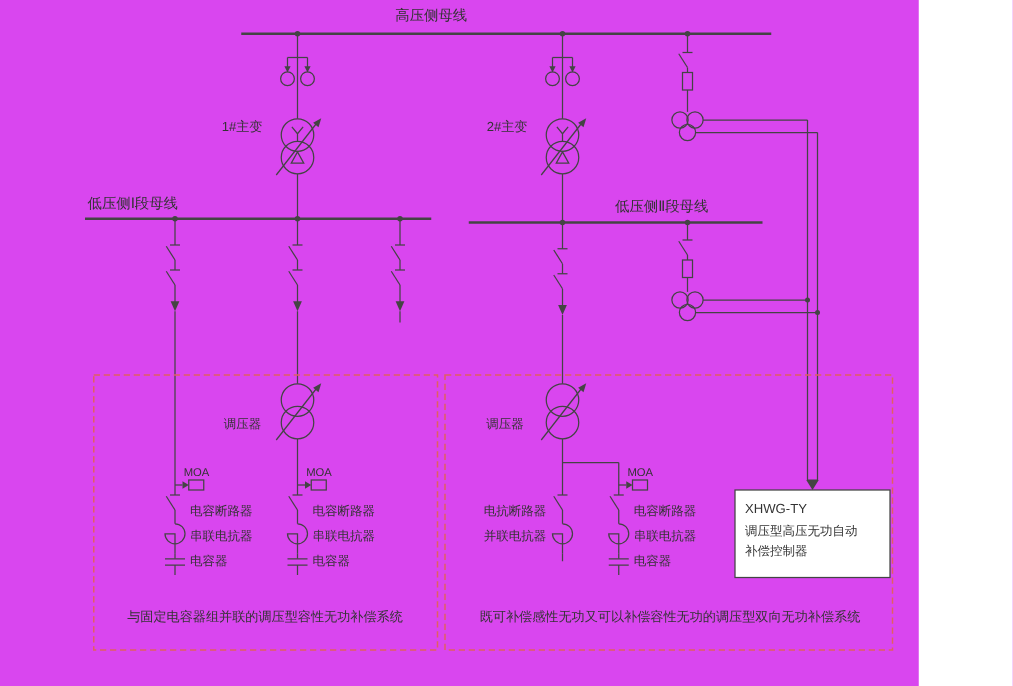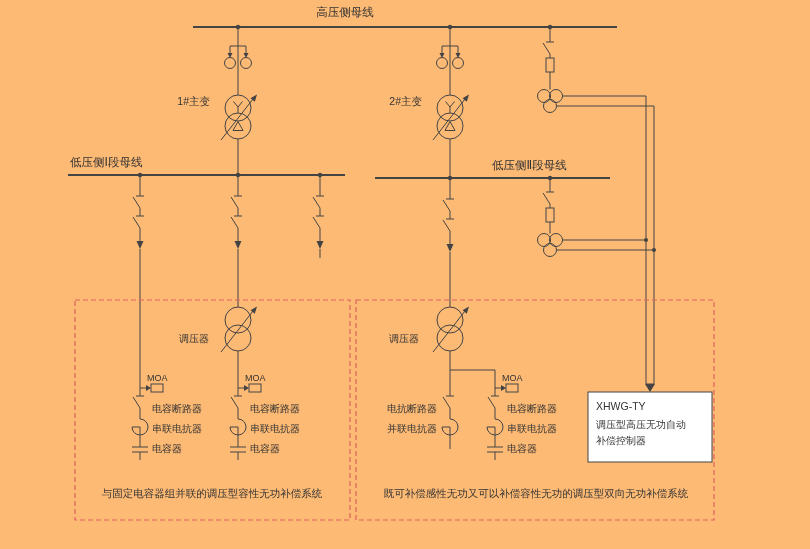--- a/index.html
+++ b/index.html
@@ -1,16 +1,16 @@
 <!DOCTYPE html>
 <html><head>
 <meta charset="utf-8">
 <style>
   html,body{margin:0;padding:0;background:#fff;}
-  #stage{position:relative;width:810px;height:549px;background:#fdba74;overflow:hidden;
+  #stage{position:relative;width:735px;height:549px;background:#d946ef;overflow:hidden;
          font-family:"Liberation Sans","DejaVu Sans",sans-serif;}
   svg{position:absolute;left:0;top:0;}
   svg text{font-family:"Liberation Sans","DejaVu Sans",sans-serif;fill:#333333;stroke:none;}
   .t-big{font-size:11.5px;}
   .t-med{font-size:10.5px;}
   .t-sml{font-size:10px;}
   .t-xs{font-size:9px;}
   .wire{stroke:#444444;stroke-width:1;fill:none;}
   .bus{stroke:#444444;stroke-width:2;fill:none;}
   .dot{fill:#444444;stroke:none;}

